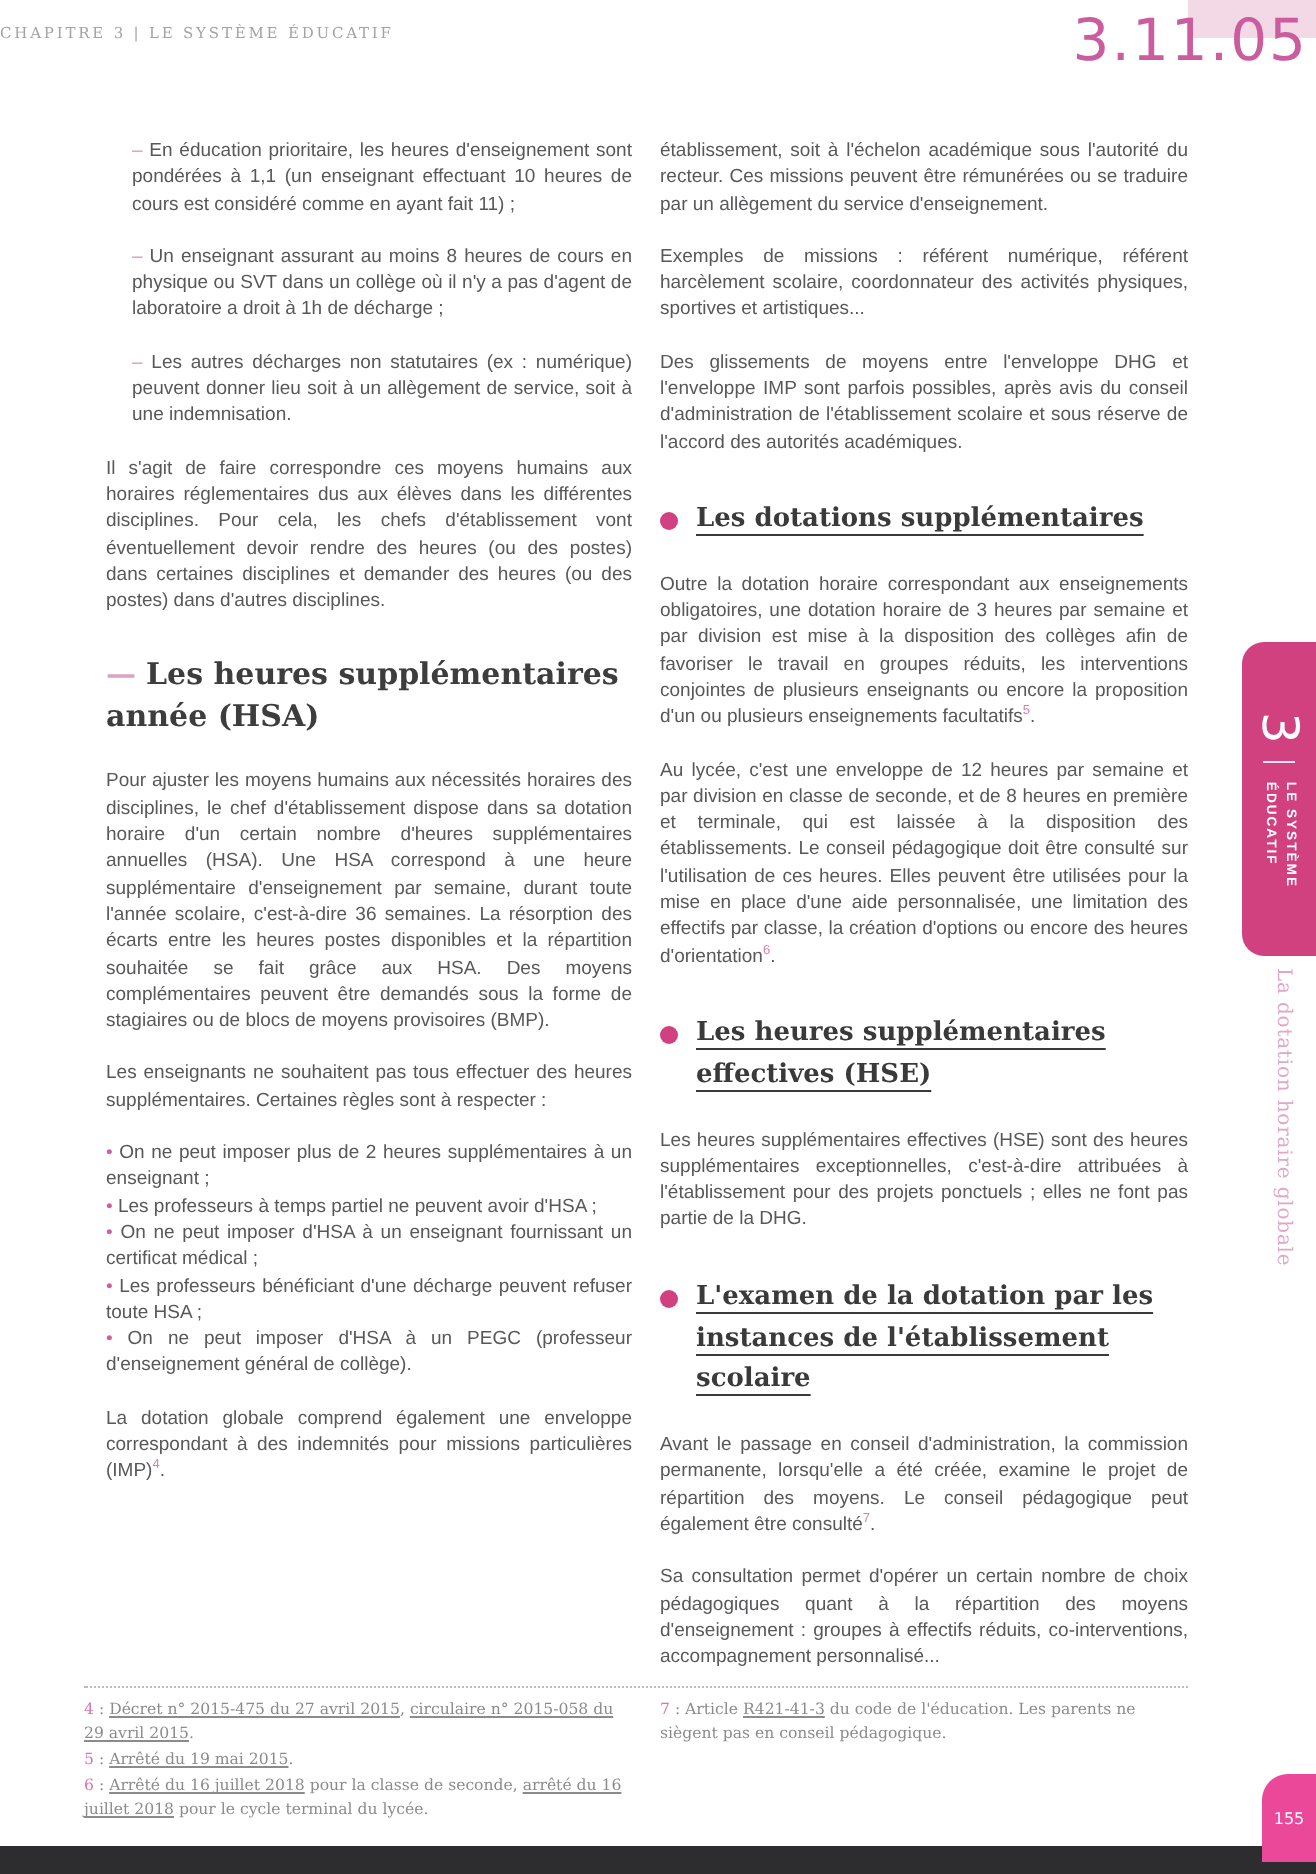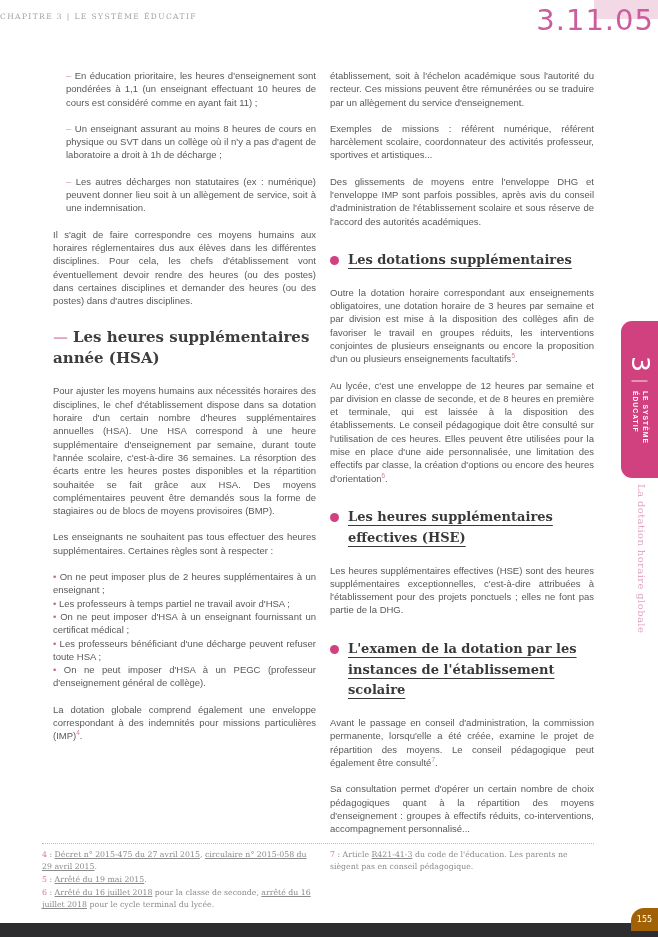--- a/index.html
+++ b/index.html
@@ -54,21 +54,21 @@
     justify-content:center;gap:9px;color:#ffffff;}
   .tab-number{font-family:"DejaVu Sans",sans-serif;font-size:25px;font-weight:400;}
   .tab-divider{width:1px;height:16px;background:rgba(255,255,255,0.85);}
   .tab-label{font-size:6.8px;letter-spacing:1px;line-height:1.45;font-weight:bold;text-align:left;}
 
   .side-caption{position:absolute;right:11px;top:484px;writing-mode:vertical-rl;
     font-family:"DejaVu Serif",serif;font-size:10px;color:#e3a6c7;letter-spacing:0.4px;}
 
   
   .bottom-bar{position:absolute;left:0;bottom:0;width:100%;height:14px;background:#2d2d2f;}
-  .page-badge{position:absolute;right:0;bottom:6px;width:27px;height:23px;background:#a16207;
+  .page-badge{position:absolute;right:0;bottom:6px;width:27px;height:44px;background:#ec4899;
     border-radius:13px 0 0 0;color:#ffffff;font-size:8px;font-family:"DejaVu Sans",sans-serif;
     display:flex;align-items:center;justify-content:center;z-index:2;}
 </style>
 </head>
 <body>
 
 <div class="page">
 
   <div class="running-head">CHAPITRE 3 | LE SYSTÈME ÉDUCATIF</div>
 
@@ -82,33 +82,33 @@
 
     <p class="body">Il s'agit de faire correspondre ces moyens humains aux horaires réglementaires dus aux élèves dans les différentes disciplines. Pour cela, les chefs d'établissement vont éventuellement devoir rendre des heures (ou des postes) dans certaines disciplines et demander des heures (ou des postes) dans d'autres disciplines.</p>
 
     <h3 class="sub-heading"><span class="dash-marker">—</span><span>Les heures supplémentaires année (HSA)</span></h3>
 
     <p class="body">Pour ajuster les moyens humains aux nécessités horaires des disciplines, le chef d'établissement dispose dans sa dotation horaire d'un certain nombre d'heures supplémentaires annuelles (HSA). Une HSA correspond à une heure supplémentaire d'enseignement par semaine, durant toute l'année scolaire, c'est-à-dire 36 semaines. La résorption des écarts entre les heures postes disponibles et la répartition souhaitée se fait grâce aux HSA. Des moyens complémentaires peuvent être demandés sous la forme de stagiaires ou de blocs de moyens provisoires (BMP).</p>
     <p class="body">Les enseignants ne souhaitent pas tous effectuer des heures supplémentaires. Certaines règles sont à respecter :</p>
 
     <div>
       <p class="body" style="margin-bottom:0;"><span class="seg-bullet">• </span><span class="seg-t">On ne peut imposer plus de 2 heures supplémentaires à un enseignant ;</span></p>
-      <p class="body" style="margin-bottom:0;"><span class="seg-bullet">• </span><span class="seg-t">Les professeurs à temps partiel ne travail avoir d'HSA ;</span></p>
+      <p class="body" style="margin-bottom:0;"><span class="seg-bullet">• </span><span class="seg-t">Les professeurs à temps partiel ne peuvent avoir d'HSA ;</span></p>
       <p class="body" style="margin-bottom:0;"><span class="seg-bullet">• </span><span class="seg-t">On ne peut imposer d'HSA à un enseignant fournissant un certificat médical ;</span></p>
       <p class="body" style="margin-bottom:0;"><span class="seg-bullet">• </span><span class="seg-t">Les professeurs bénéficiant d'une décharge peuvent refuser toute HSA ;</span></p>
       <p class="body"><span class="seg-bullet">• </span><span class="seg-t">On ne peut imposer d'HSA à un PEGC (professeur d'enseignement général de collège).</span></p>
     </div>
 
 
     <p class="body"><span class="seg-t">La dotation globale comprend également une enveloppe correspondant à des indemnités pour missions particulières (IMP)</span><sup class="seg-sup">4</sup><span class="seg-t">.</span></p>
   </div>
 
   <div class="col col-right">
     <p class="body">établissement, soit à l'échelon académique sous l'autorité du recteur. Ces missions peuvent être rémunérées ou se traduire par un allègement du service d'enseignement.</p>
-    <p class="body">Exemples de missions : référent numérique, référent harcèlement scolaire, coordonnateur des activités professeur, sportives et artistiques...</p>
+    <p class="body">Exemples de missions : référent numérique, référent harcèlement scolaire, coordonnateur des activités physiques, sportives et artistiques...</p>
     <p class="body">Des glissements de moyens entre l'enveloppe DHG et l'enveloppe IMP sont parfois possibles, après avis du conseil d'administration de l'établissement scolaire et sous réserve de l'accord des autorités académiques.</p>
 
     <h2 class="section-heading">
       <span class="dot"></span>
       <span class="section-title">Les dotations supplémentaires</span>
     </h2>
 
     <p class="body"><span class="seg-t">Outre la dotation horaire correspondant aux enseignements obligatoires, une dotation horaire de 3 heures par semaine et par division est mise à la disposition des collèges afin de favoriser le travail en groupes réduits, les interventions conjointes de plusieurs enseignants ou encore la proposition d'un ou plusieurs enseignements facultatifs</span><sup class="seg-sup">5</sup><span class="seg-t">.</span></p>
     <p class="body"><span class="seg-t">Au lycée, c'est une enveloppe de 12 heures par semaine et par division en classe de seconde, et de 8 heures en première et terminale, qui est laissée à la disposition des établissements. Le conseil pédagogique doit être consulté sur l'utilisation de ces heures. Elles peuvent être utilisées pour la mise en place d'une aide personnalisée, une limitation des effectifs par classe, la création d'options ou encore des heures d'orientation</span><sup class="seg-sup">6</sup><span class="seg-t">.</span></p>
 

